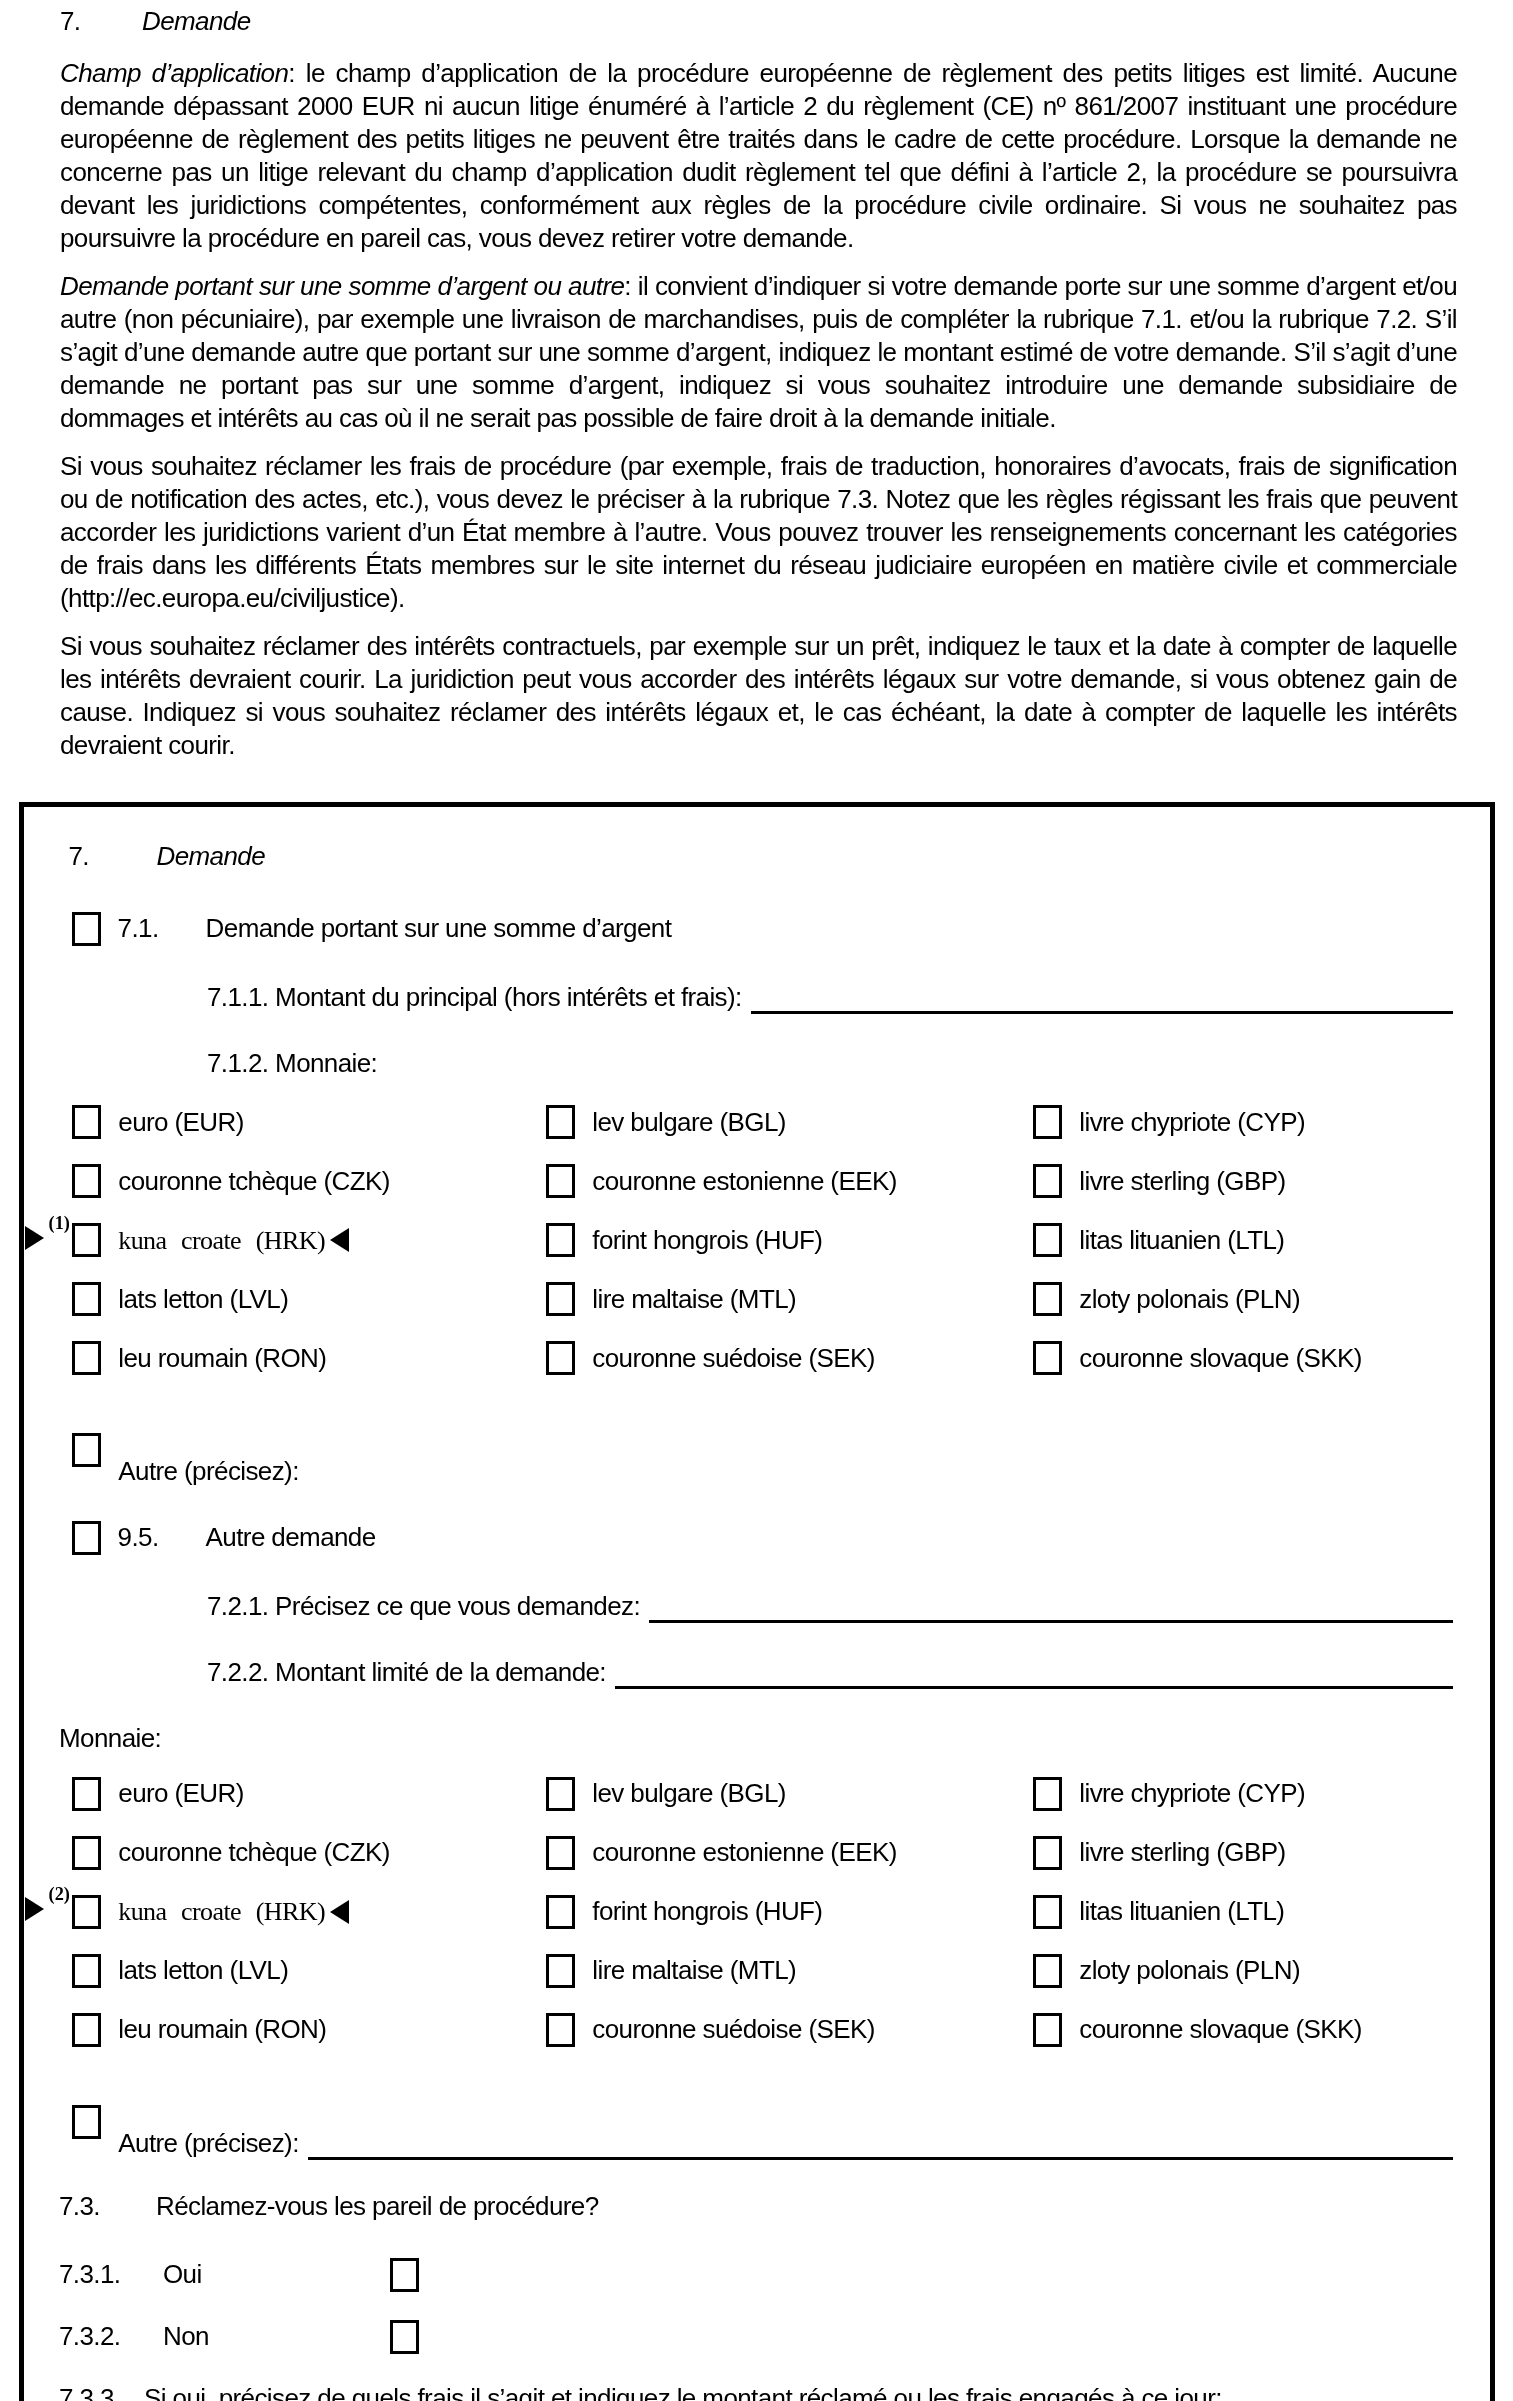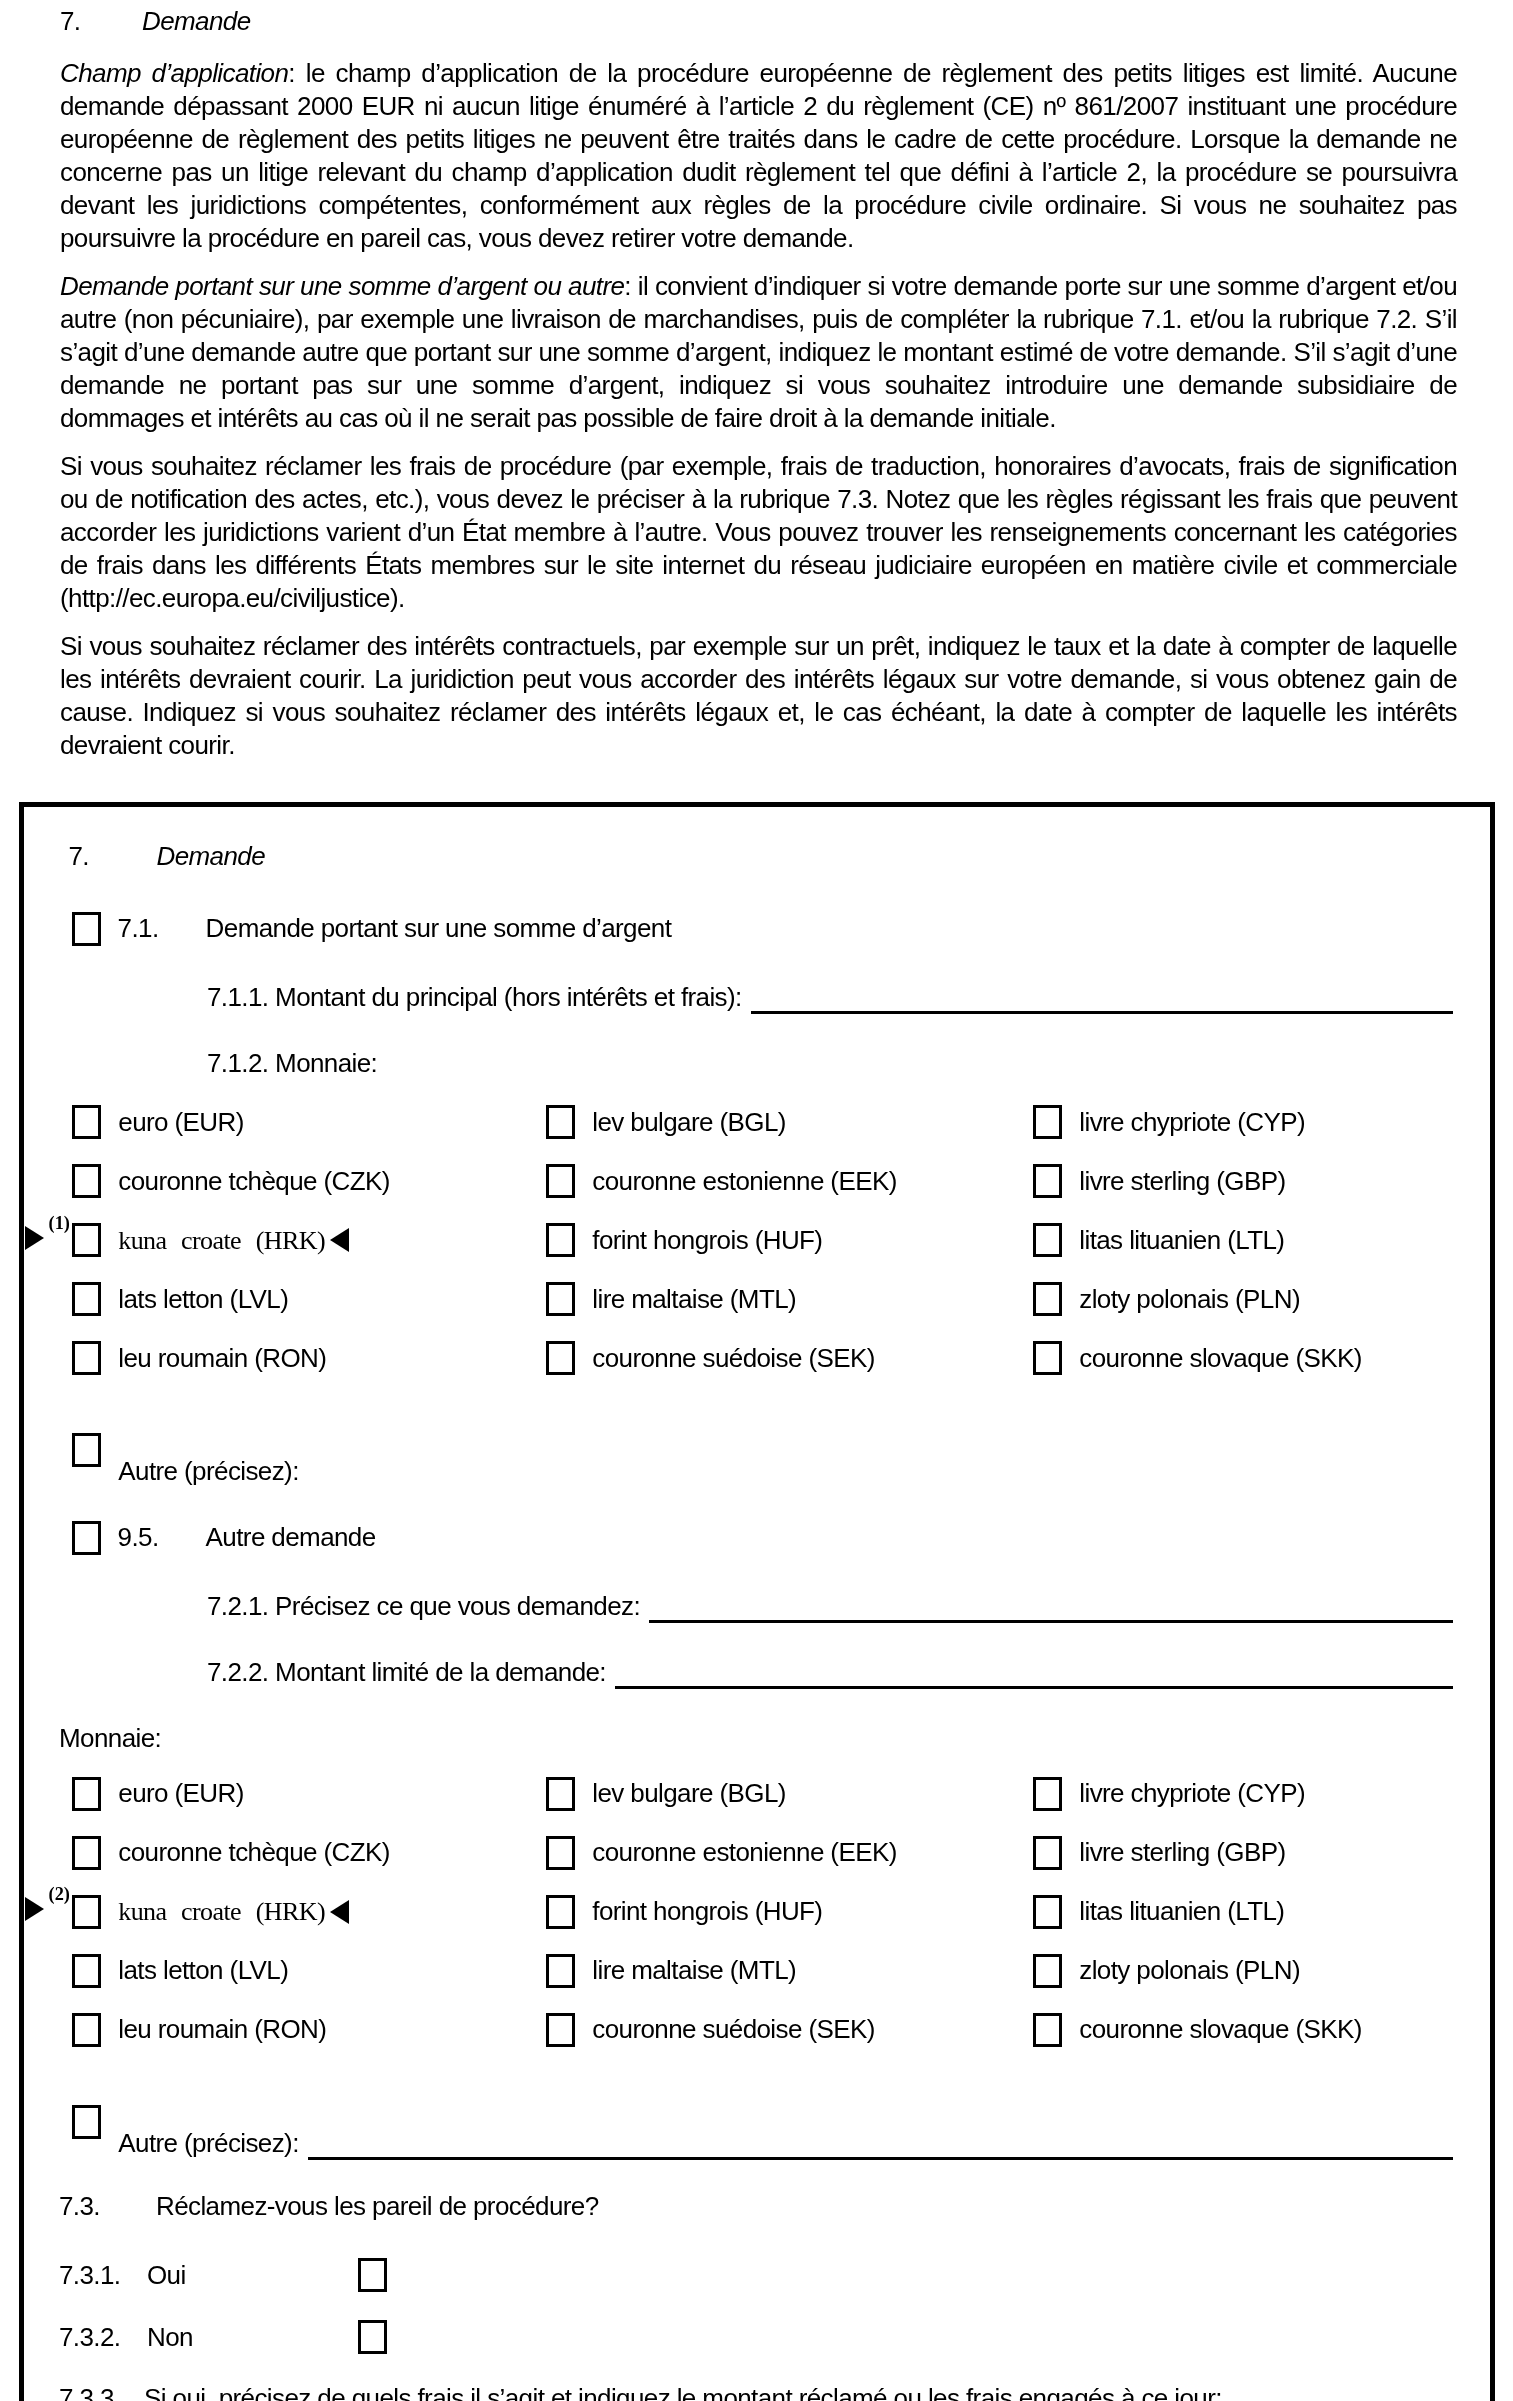--- a/index.html
+++ b/index.html
@@ -64,21 +64,21 @@
     border-right:19.6px solid #000;
   }
 
   .autre{display:flex;align-items:flex-end;margin:0 0 30px 12.6px;}
   .autre .cb{margin-right:17.7px;align-self:center;}
   .autre .txt{white-space:nowrap;margin-top:44px;}
 
   .sec73{display:flex;margin:8.8px 0 35px 0;}
   .sec73 .num{flex:0 0 97px;}
 
-  .yn{display:flex;align-items:center;margin:12px 0 28px 0;}
+  .yn{display:flex;align-items:flex-start;margin:12px 0 28px 0;gap:16px;}
   .yn .num{flex:0 0 88px;}
   .yn .lbl{flex:0 0 211px;}
 
   .i733{display:flex;margin:14px 0 0 0;}
   .i733 .num{flex:0 0 85px;}
   .i733 .txt{flex:1;text-align:justify;}
 </style>
 </head>
 <body>
 

